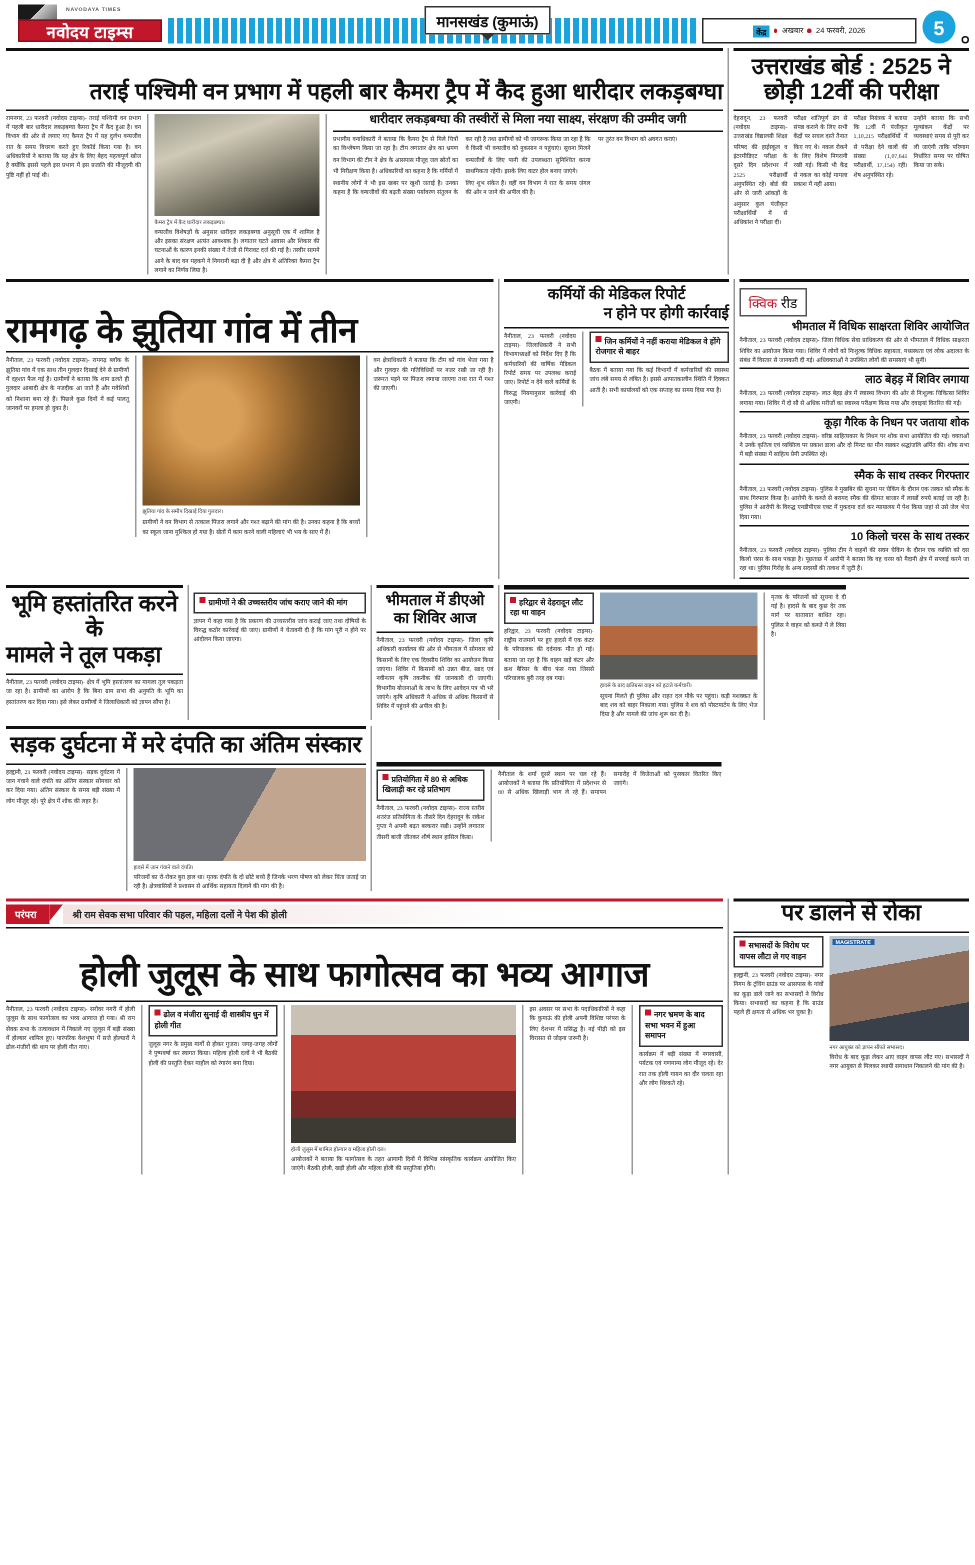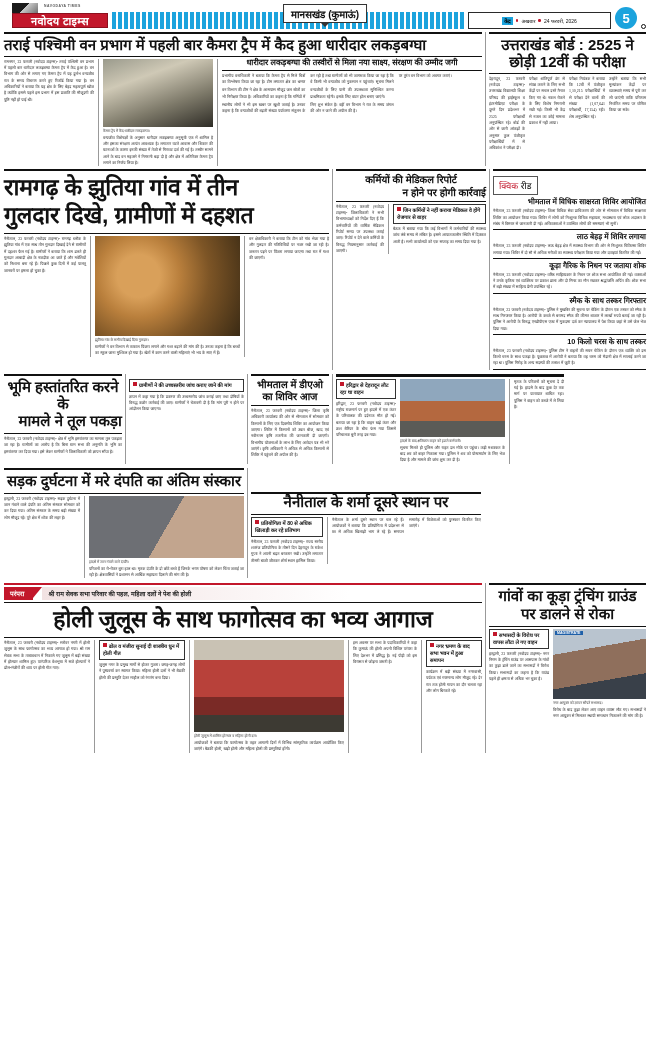--- a/index.html
+++ b/index.html
@@ -38,21 +38,21 @@
       background:#fff; border:1px solid #333; padding:1.5px 7px; font-weight:700; font-size:10px;
       font-family:"Liberation Sans",sans-serif; color:#111; z-index:5; }
   .section-tab::after{content:"";position:absolute;left:50%;bottom:-5px;transform:translateX(-50%);
       width:0;height:0;border-left:5px solid transparent;border-right:5px solid transparent;
       border-top:5px solid #333;}
   .hr-thin { height:1px; background:#111; }
   .hr-med  { height:2px; background:#111; }
   .vr { width:1px; background:#999; }
 
   .hl { font-family:"Liberation Sans",sans-serif; font-weight:700; color:#111; line-height:1.12; }
-  .hl-xl { font-size:23px; letter-spacing:-.2px; }
+  .hl-xl { font-size:23px; letter-spacing:-.2px;margin-top:16px; }
   .hl-lg { font-size:15px; }
   .hl-md { font-size:15px; }
   .hl-sm { font-size:10px; }
   .hl-xs { font-size:8px; }
 
   
   .body { font-size:3.9px; line-height:1.62; text-align:justify; color:#1b1b1b;
       font-family:"Liberation Serif", serif; word-spacing:.2px; hyphens:none; }
 
   .cols2 { column-count:2; column-gap:5px; column-rule:0; }
@@ -121,21 +121,21 @@
       <div class="pageno">5</div>
       <div class="tail-dot"></div>
     </div>
     <div class="section-tab">मानसखंड (कुमाऊं)</div>
   </div>
 
   <div style="display:flex; padding:0 4px;">
 
     <div style="width:478px;">
       <div class="hr-med"></div>
-      <div class="hl hl-lg" style="padding:3px 0 2px; text-align:left;">तराई पश्चिमी वन प्रभाग में पहली बार कैमरा ट्रैप में कैद हुआ धारीदार लकड़बग्घा</div>
+      <div class="hl hl-lg" style="padding:20px 0 2px; text-align:right;">तराई पश्चिमी वन प्रभाग में पहली बार कैमरा ट्रैप में कैद हुआ धारीदार लकड़बग्घा</div>
       <div class="hr-thin"></div>
 
       <div style="display:flex; gap:4px; padding-top:2px;">
         <div style="width:90px;">
           <div class="body">रामनगर, 23 फरवरी (नवोदय टाइम्स)- तराई पश्चिमी वन प्रभाग में पहली बार धारीदार लकड़बग्घा कैमरा ट्रैप में कैद हुआ है। वन विभाग की ओर से लगाए गए कैमरा ट्रैप में यह दुर्लभ वन्यजीव रात के समय विचरण करते हुए रिकॉर्ड किया गया है। वन अधिकारियों ने बताया कि यह क्षेत्र के लिए बेहद महत्वपूर्ण खोज है क्योंकि इससे पहले इस प्रभाग में इस प्रजाति की मौजूदगी की पुष्टि नहीं हो पाई थी।</div>
         </div>
         <div class="vr"></div>
         <div style="width:110px;">
           <div class="ph photo-hyena" style="height:68px;"></div>
           <div class="cap">कैमरा ट्रैप में कैद धारीदार लकड़बग्घा।</div>
@@ -165,21 +165,20 @@
         <div class="body" style="flex:1;">उन्होंने बताया कि सभी मूल्यांकन केंद्रों पर व्यवस्थाएं समय से पूरी कर ली जाएंगी ताकि परिणाम निर्धारित समय पर घोषित किया जा सके।</div>
       </div>
     </div>
   </div>
 
   <div style="display:flex; padding:3px 4px 0;">
 
     <div style="width:325px;">
       <div class="hr-med"></div>
       <div class="hl hl-xl" style="padding:4px 0 0;">रामगढ़ के झुतिया गांव में तीन</div>
-      <div class="hl hl-xl" style="padding:2px 0 4px;">गुलदार दिखे, ग्रामीणों में दहशत</div>
       <div class="hr-thin" style="margin-bottom:2px;"></div>
       <div style="display:flex; gap:4px;">
         <div style="width:82px;">
           <div class="body">नैनीताल, 23 फरवरी (नवोदय टाइम्स)- रामगढ़ ब्लॉक के झुतिया गांव में एक साथ तीन गुलदार दिखाई देने से ग्रामीणों में दहशत फैल गई है। ग्रामीणों ने बताया कि शाम ढलते ही गुलदार आबादी क्षेत्र के नजदीक आ जाते हैं और मवेशियों को निशाना बना रहे हैं। पिछले कुछ दिनों में कई पालतू जानवरों पर हमला हो चुका है।</div>
         </div>
         <div class="vr"></div>
         <div style="width:145px;">
           <div class="ph photo-leopard" style="height:100px;"></div>
           <div class="cap">झुतिया गांव के समीप दिखाई दिया गुलदार।</div>
           <div class="body" style="padding-top:2px;">ग्रामीणों ने वन विभाग से तत्काल पिंजरा लगाने और गश्त बढ़ाने की मांग की है। उनका कहना है कि बच्चों का स्कूल जाना मुश्किल हो गया है। खेतों में काम करने वाली महिलाएं भी भय के साए में हैं।</div>
@@ -250,21 +249,21 @@
           </div>
         </div>
     </div>
   </div>
 
   <div style="display:flex; padding:4px 4px 0;">
 
     <div style="width:118px;">
       <div class="hr-med"></div>
       <div class="hl hl-md" style="padding:3px 0 1px; text-align:center;">भूमि हस्तांतरित करने के</div>
-      <div class="hl hl-md" style="padding-bottom:3px; text-align:right;">मामले ने तूल पकड़ा</div>
+      <div class="hl hl-md" style="padding-bottom:3px; text-align:left;">मामले ने तूल पकड़ा</div>
       <div class="hr-thin" style="margin-bottom:2px;"></div>
       <div class="body">नैनीताल, 23 फरवरी (नवोदय टाइम्स)- क्षेत्र में भूमि हस्तांतरण का मामला तूल पकड़ता जा रहा है। ग्रामीणों का आरोप है कि बिना ग्राम सभा की अनुमति के भूमि का हस्तांतरण कर दिया गया। इसे लेकर ग्रामीणों ने जिलाधिकारी को ज्ञापन सौंपा है।</div>
     </div>
 
     <div class="vr" style="margin:0 3px;"></div>
 
     <div style="width:115px;">
       <div class="hr-med" style="visibility:hidden;"></div>
       <div class="box-outline" style="padding:2px 3px; margin:3px 0 2px;">
         <div class="bullet-head">
@@ -328,21 +327,20 @@
           <div class="body" style="padding-top:2px;">परिजनों का रो-रोकर बुरा हाल था। मृतक दंपति के दो छोटे बच्चे हैं जिनके भरण पोषण को लेकर चिंता जताई जा रही है। क्षेत्रवासियों ने प्रशासन से आर्थिक सहायता दिलाने की मांग की है।</div>
         </div>
       </div>
     </div>
 
     <div class="vr" style="margin:0 3px;"></div>
 
     <div style="width:230px;">
       <div class="hr-med" style="visibility:hidden; height:24px;"></div>
       <div class="hr-med"></div>
-      <div class="hl hl-md" style="padding-bottom:3px; text-align:center;">नैनीताल के शर्मा दूसरे स्थान पर</div>
       <div class="hr-thin" style="margin-bottom:2px;"></div>
       <div style="display:flex; gap:4px;">
         <div style="width:72px;">
           <div class="box-outline" style="padding:2px 3px; margin-bottom:2px;">
             <div class="bullet-head">
               <span class="sq"></span><span>प्रतियोगिता में 80 से अधिक खिलाड़ी कर रहे प्रतिभाग</span>
             </div>
           </div>
           <div class="body">नैनीताल, 23 फरवरी (नवोदय टाइम्स)- राज्य स्तरीय शतरंज प्रतियोगिता के तीसरे दिन देहरादून के राकेश गुप्ता ने अपनी बढ़त बरकरार रखी। उन्होंने लगातार तीसरी बाजी जीतकर शीर्ष स्थान हासिल किया।</div>
         </div>
@@ -398,21 +396,20 @@
           </div>
           <div class="body">कार्यक्रम में बड़ी संख्या में नगरवासी, पर्यटक एवं गणमान्य लोग मौजूद रहे। देर रात तक होली गायन का दौर चलता रहा और लोग थिरकते रहे।</div>
         </div>
       </div>
     </div>
 
     <div class="vr" style="margin:0 3px;"></div>
 
     <div style="width:157px;">
       <div class="hr-med"></div>
-      <div class="hl hl-md" style="padding:3px 0 1px; text-align:center;">गांवों का कूड़ा ट्रंचिंग ग्राउंड</div>
       <div class="hl hl-md" style="padding-bottom:3px; text-align:center;">पर डालने से रोका</div>
       <div class="hr-thin" style="margin-bottom:2px;"></div>
       <div style="display:flex; gap:4px;">
         <div style="width:60px;">
           <div class="box-outline" style="padding:2px 3px; margin-bottom:2px;">
             <div class="bullet-head">
               <span class="sq"></span><span>सभासदों के विरोध पर वापस लौटा ले गए वाहन</span>
             </div>
           </div>
           <div class="body">हल्द्वानी, 23 फरवरी (नवोदय टाइम्स)- नगर निगम के ट्रंचिंग ग्राउंड पर आसपास के गांवों का कूड़ा डाले जाने का सभासदों ने विरोध किया। सभासदों का कहना है कि ग्राउंड पहले ही क्षमता से अधिक भर चुका है।</div>

